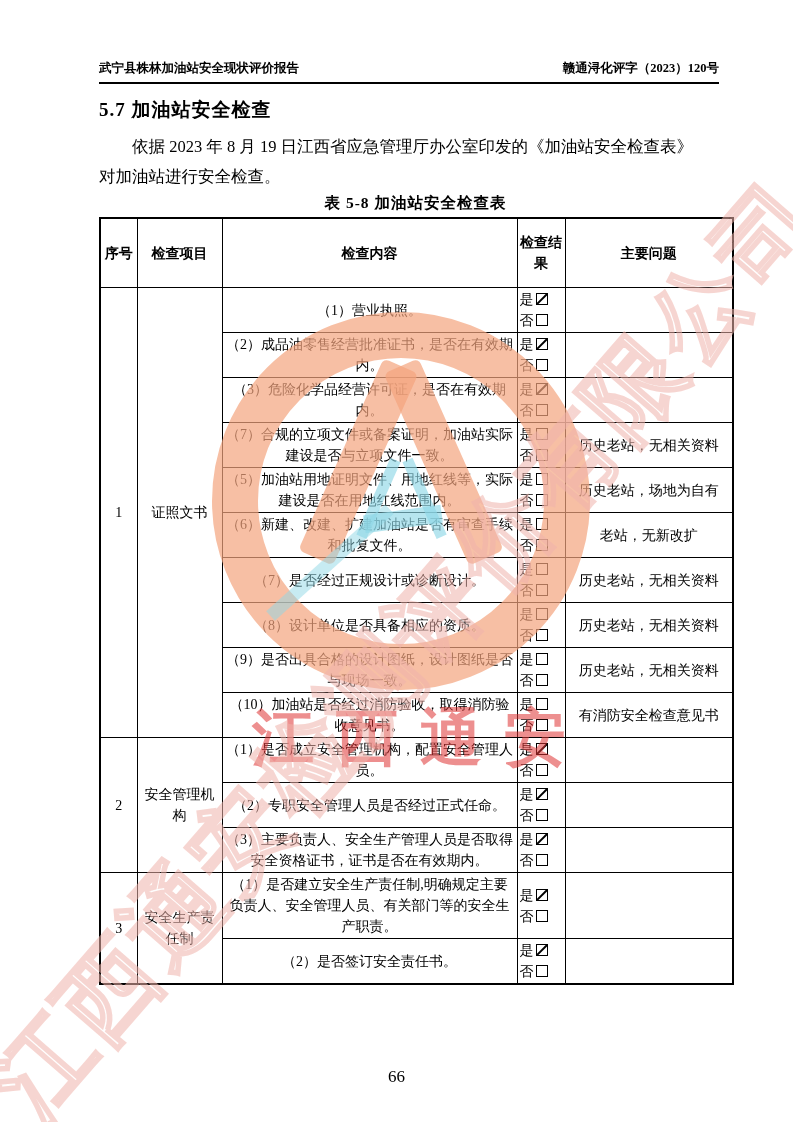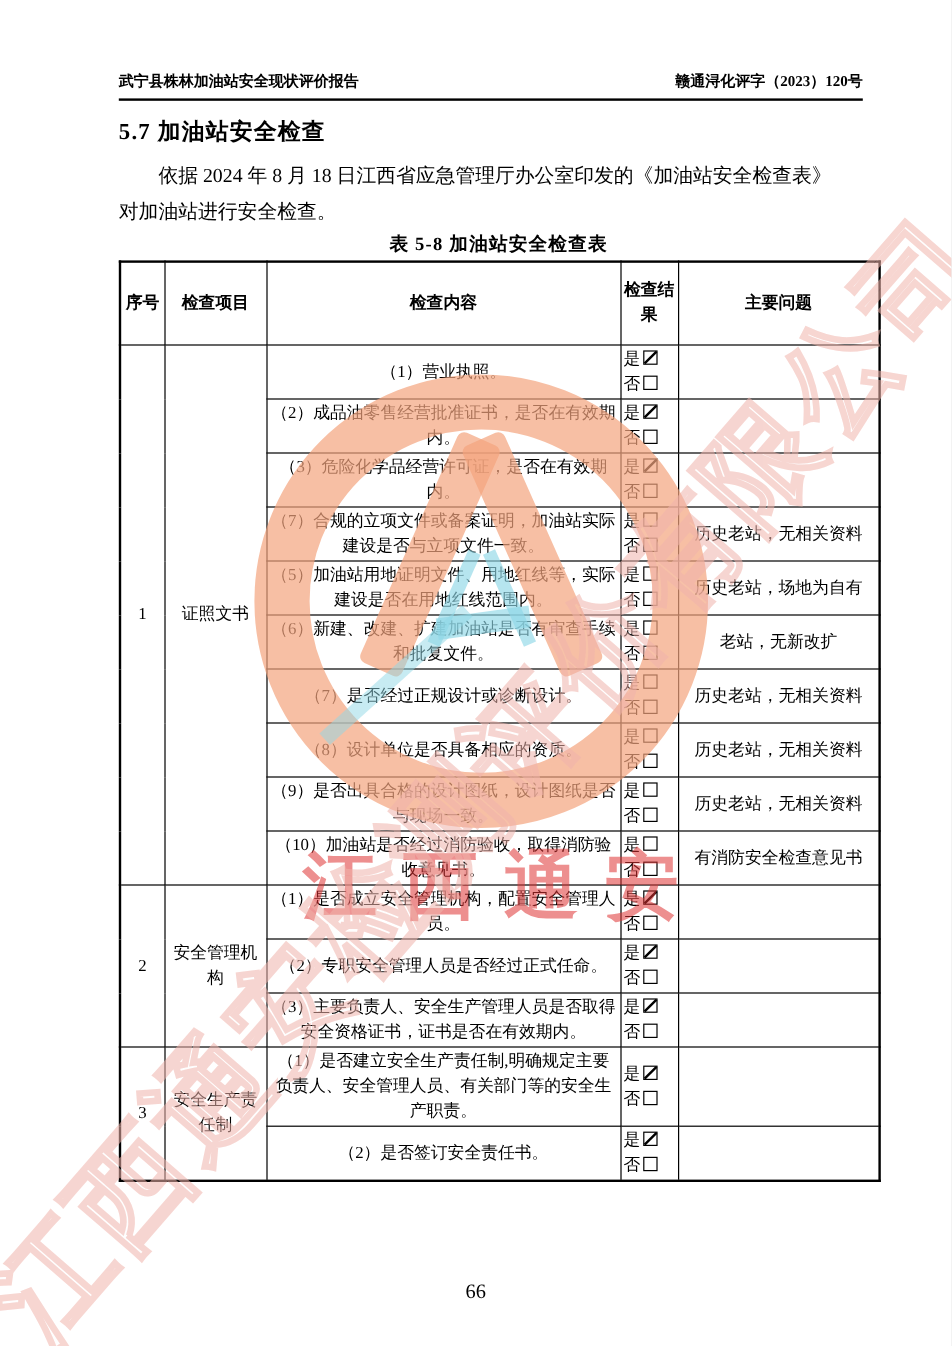--- a/index.html
+++ b/index.html
@@ -82,21 +82,21 @@
 
   <div class="wm-diag">江西通安检测评价有限公司</div>
 
   <div class="doc-header">
     <span>武宁县株林加油站安全现状评价报告</span>
     <span>赣通浔化评字（2023）120号</span>
   </div>
 
   <div class="sec">
     <h2>5.7 加油站安全检查</h2>
-    <p>依据 2024 年 8 月 18 日江西省应急管理厅办公室印发的《加油站安全检查表》对加油站进行安全检查。</p>
+    <p>依据 2023 年 8 月 19 日江西省应急管理厅办公室印发的《加油站安全检查表》对加油站进行安全检查。</p>
   </div>
 
   <div class="tbl-title">表 5-8 加油站安全检查表</div>
 
   <table class="chk">
     <colgroup>
       <col style="width:37px">
         <col style="width:85px">
         <col style="width:295px">
       <col style="width:48px">

